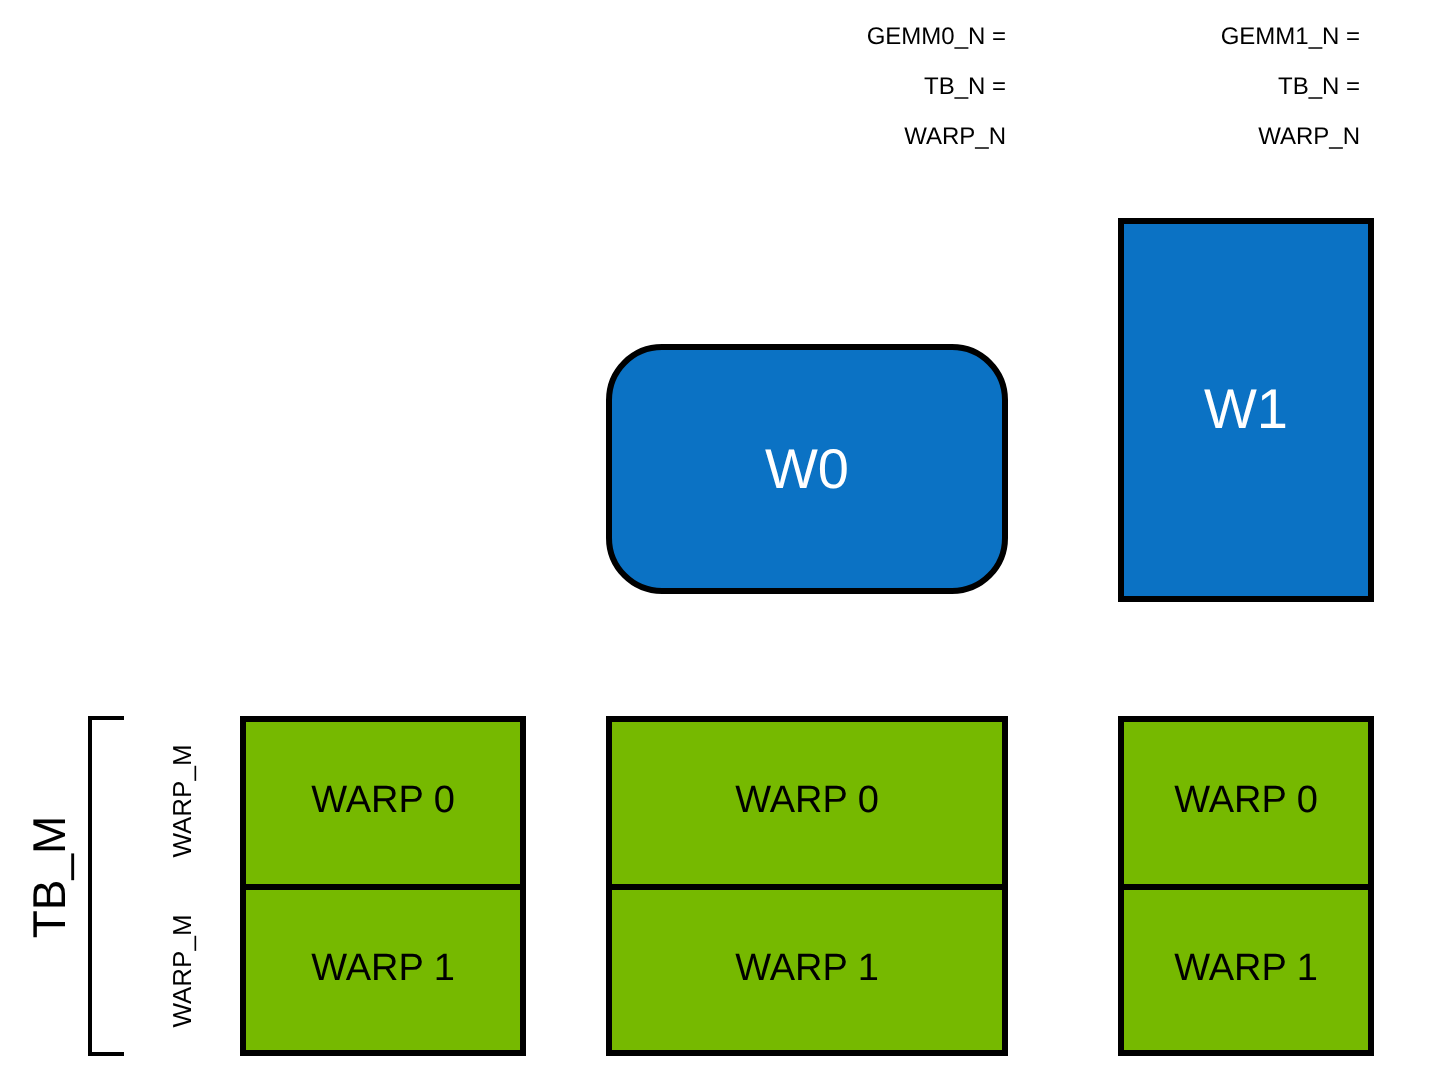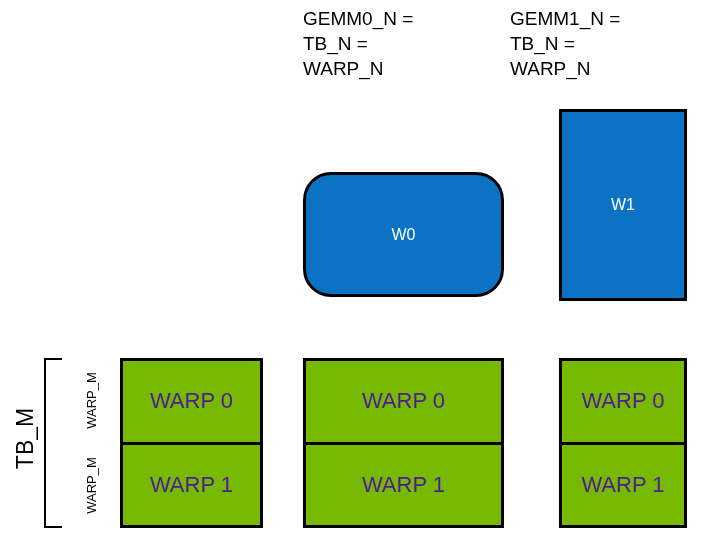--- a/index.html
+++ b/index.html
@@ -14,44 +14,44 @@
     position: relative;
     width: 720px;
     height: 540px;
     background: #ffffff;
     overflow: hidden;
   }
 
   
   .col-caption {
     position: absolute;
-    text-align: left;
+    text-align: right;
     color: #000000;
-    font-size: 19px;
+    font-size: 12px;
     line-height: 25px;
     font-family: "Liberation Sans", sans-serif;
     white-space: pre-line;
     letter-spacing: 0px;
   }
   #caption-gemm0 { left: 303px; top: 6px; width: 200px; }
   #caption-gemm1 { left: 510px; top: 6px; width: 170px; }
 
   
   .blue-box {
     position: absolute;
     background: #0B72C4;
     border: 3px solid #000000;
     box-sizing: border-box;
     display: flex;
     align-items: center;
     justify-content: center;
   }
   .blue-box .box-label {
     color: #ffffff;
-    font-size: 16px;
+    font-size: 28px;
     font-family: "Liberation Sans", sans-serif;
   }
   #blue-w0 { left: 303px; top: 172px; width: 201px; height: 125px; border-radius: 28px; }
   #blue-w1 { left: 559px; top: 109px; width: 128px; height: 192px; }
 
   
   .green-col {
     position: absolute;
     display: flex;
     flex-direction: column;
@@ -60,22 +60,22 @@
     background: #76B900;
     border: 3px solid #000000;
     box-sizing: border-box;
     display: flex;
     align-items: center;
     justify-content: center;
     flex: 1 1 50%;
   }
   .green-box + .green-box { margin-top: -3px; }
   .green-box .box-label {
-    color: #4c1d95;
-    font-size: 22px;
+    color: #000000;
+    font-size: 19px;
     font-family: "Liberation Sans", sans-serif;
   }
   #green-col-0 { left: 120px; top: 358px; width: 143px; height: 170px; }
   #green-col-1 { left: 303px; top: 358px; width: 201px; height: 170px; }
   #green-col-2 { left: 559px; top: 358px; width: 128px; height: 170px; }
 
   
   #tbm-label {
     position: absolute;
     left: -36px;

